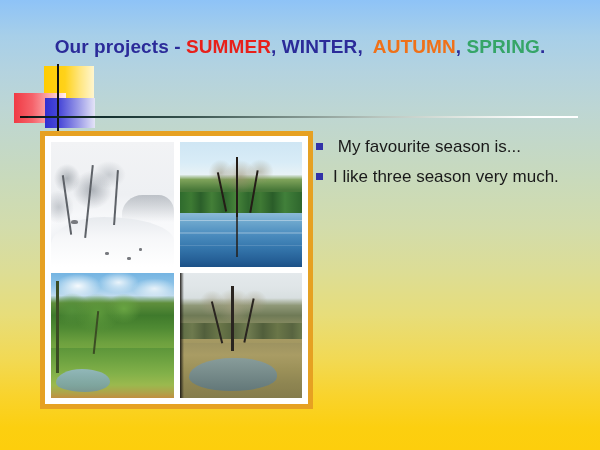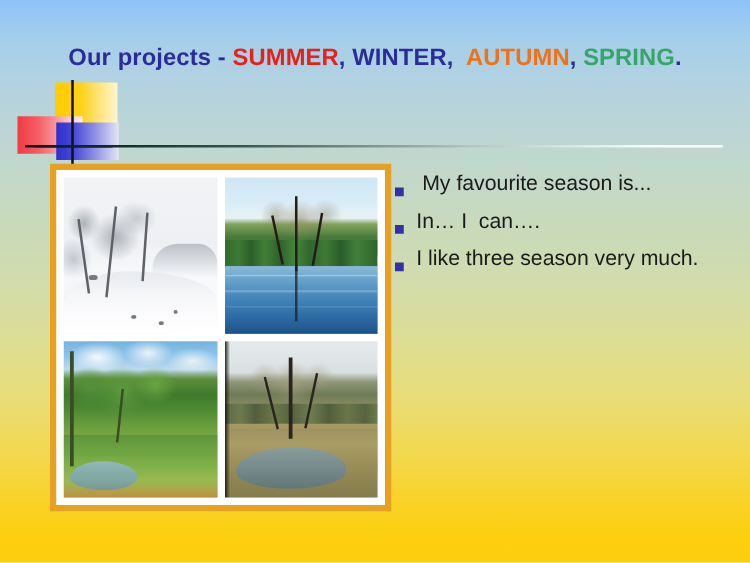--- a/index.html
+++ b/index.html
@@ -287,21 +287,21 @@
   
   #bullets {
     position: absolute;
     left: 316px;
     top: 136px;
     width: 272px;
     z-index: 6;
   }
   .bullet-row {
     display: flex;
-    align-items: flex-end;
+    align-items: flex-start;
     margin-bottom: 9px;
   }
   .bullet-marker {
     flex: 0 0 auto;
     width: 7px;
     height: 7px;
     background: #3232a8;
     margin-top: 7px;
     margin-right: 10px;
   }
@@ -384,21 +384,17 @@
     </div>
   </div>
 
   <div id="bullets">
       <div class="bullet-row">
         <div class="bullet-marker" style="background: rgb(50, 50, 168);"></div>
         <div class="bullet-text"> My favourite season is...</div>
       </div>
       <div class="bullet-row">
         <div class="bullet-marker" style="background: rgb(50, 50, 168);"></div>
-        <div class="bullet-text">In… I  can….</div>
-      </div>
-      <div class="bullet-row">
-        <div class="bullet-marker" style="background: rgb(50, 50, 168);"></div>
         <div class="bullet-text">I like three season very much.</div>
       </div>
     </div>
 
 </div>
 
 </body></html>

